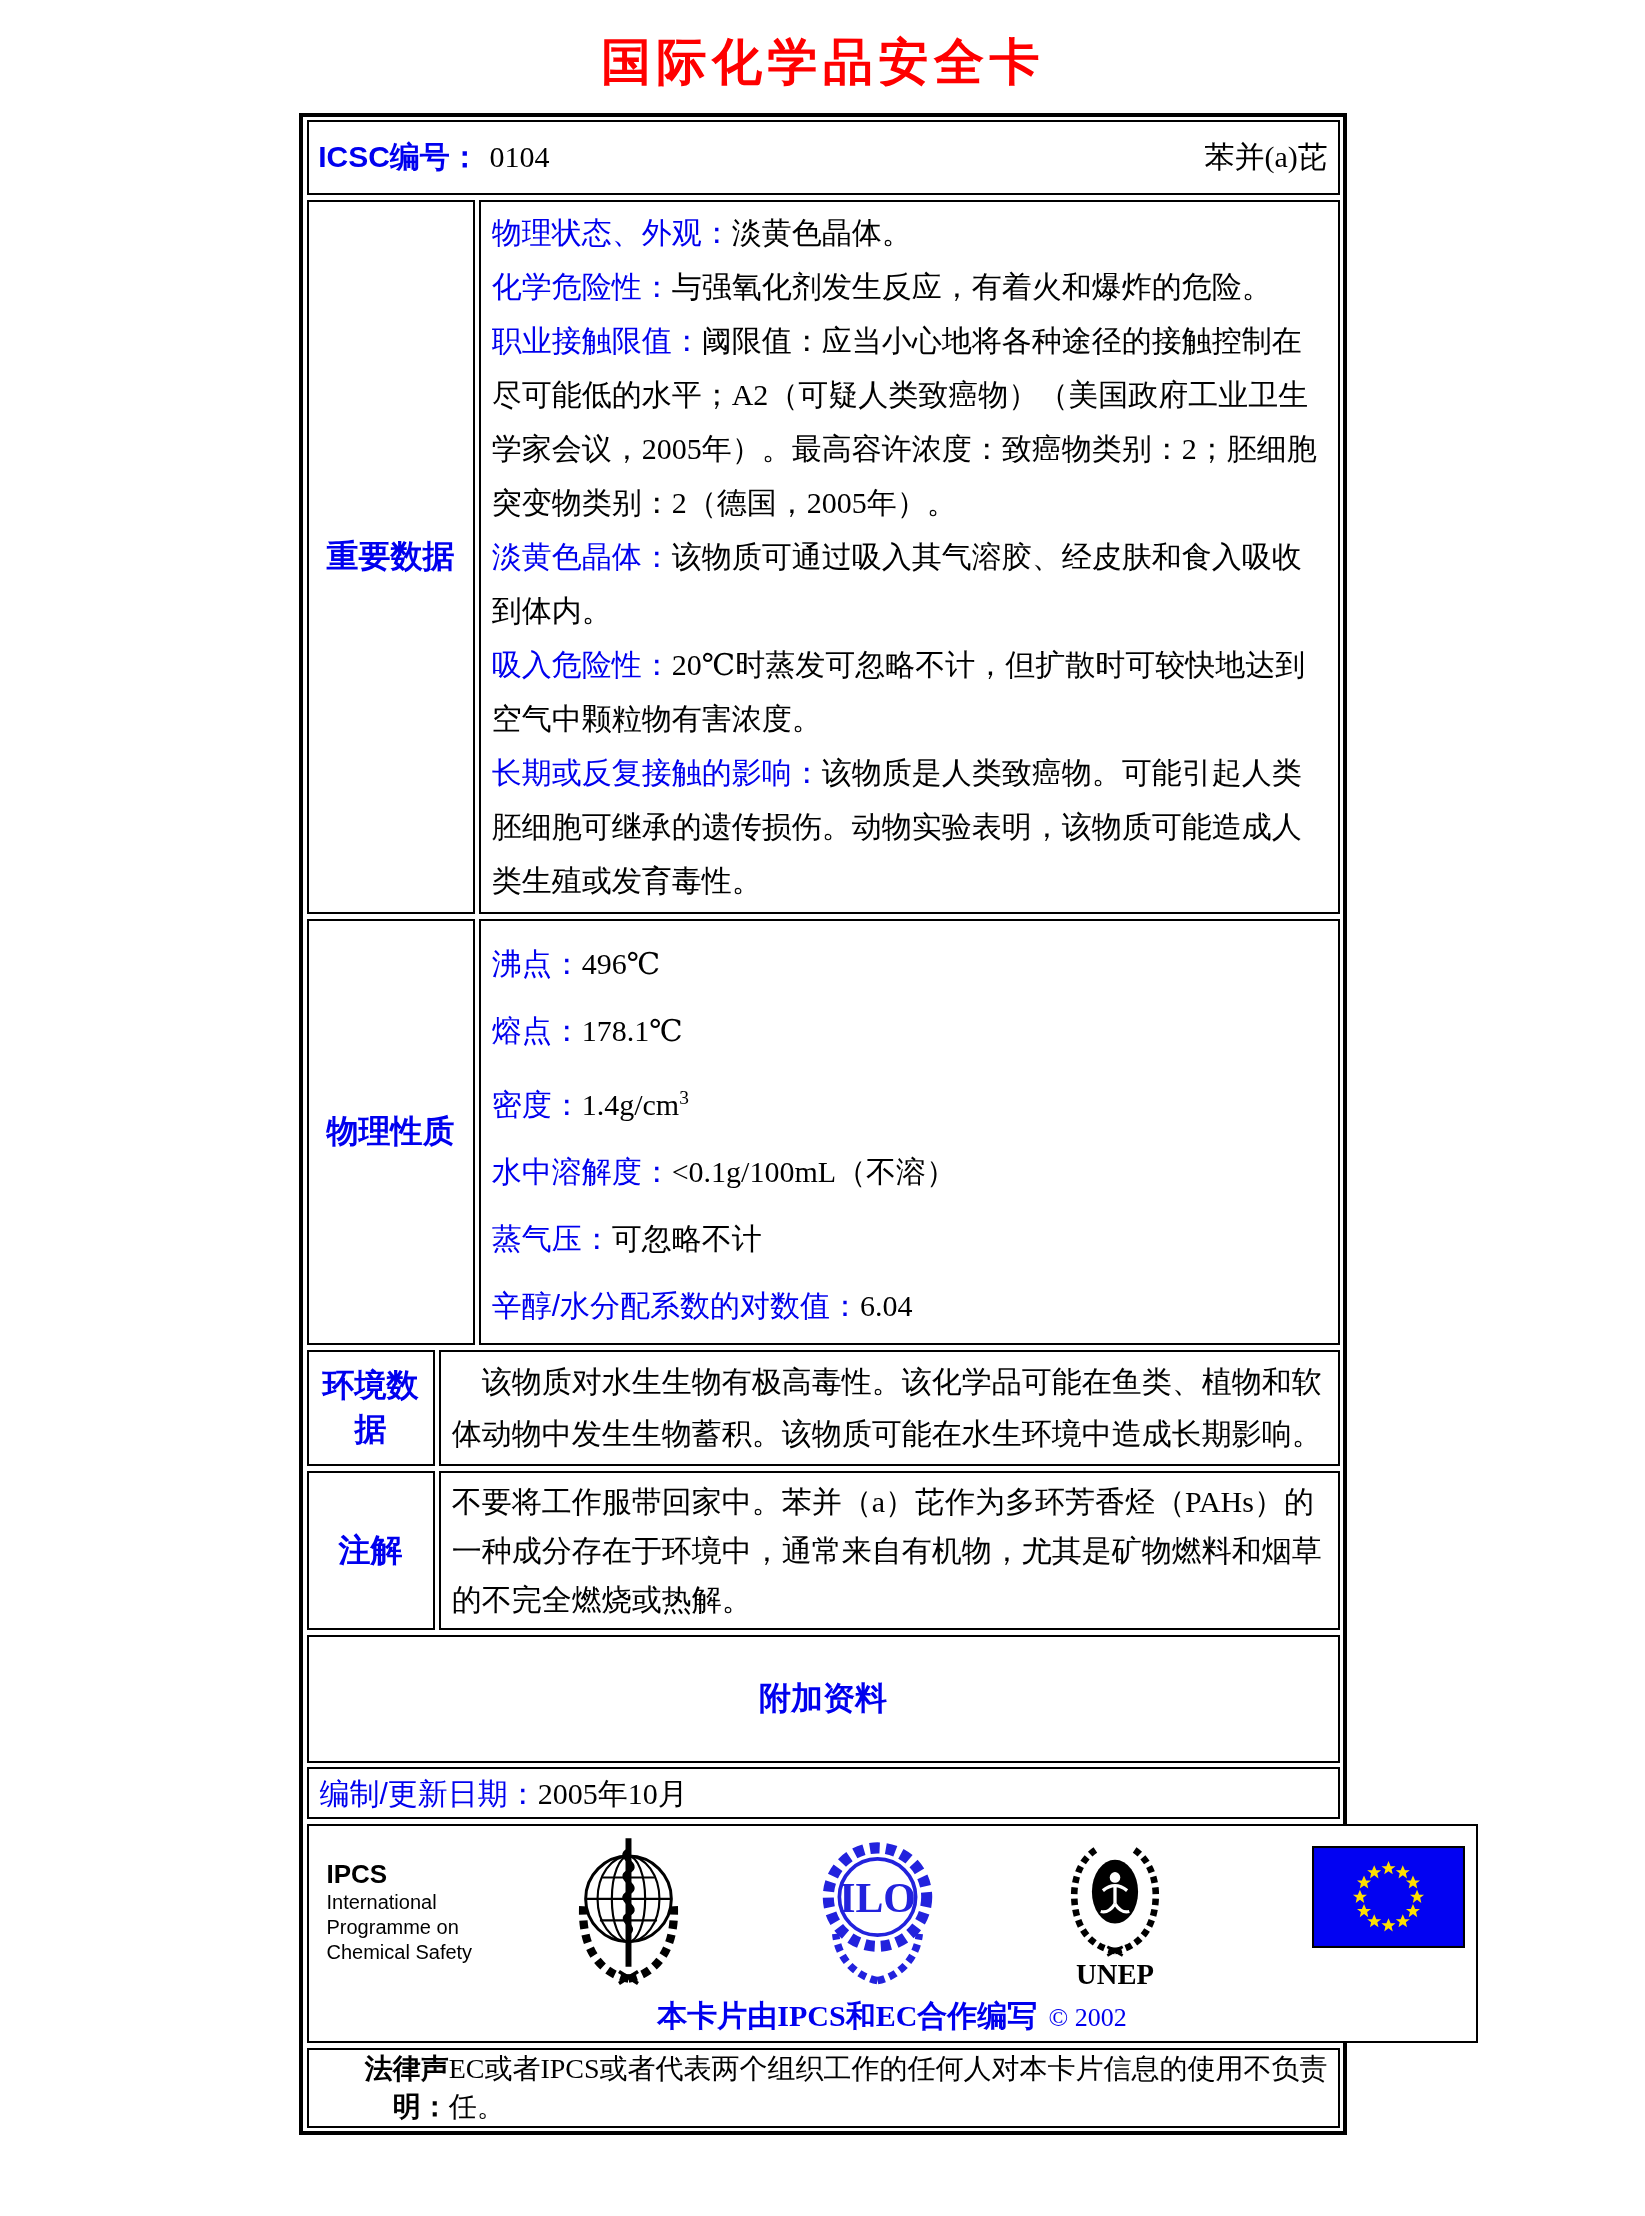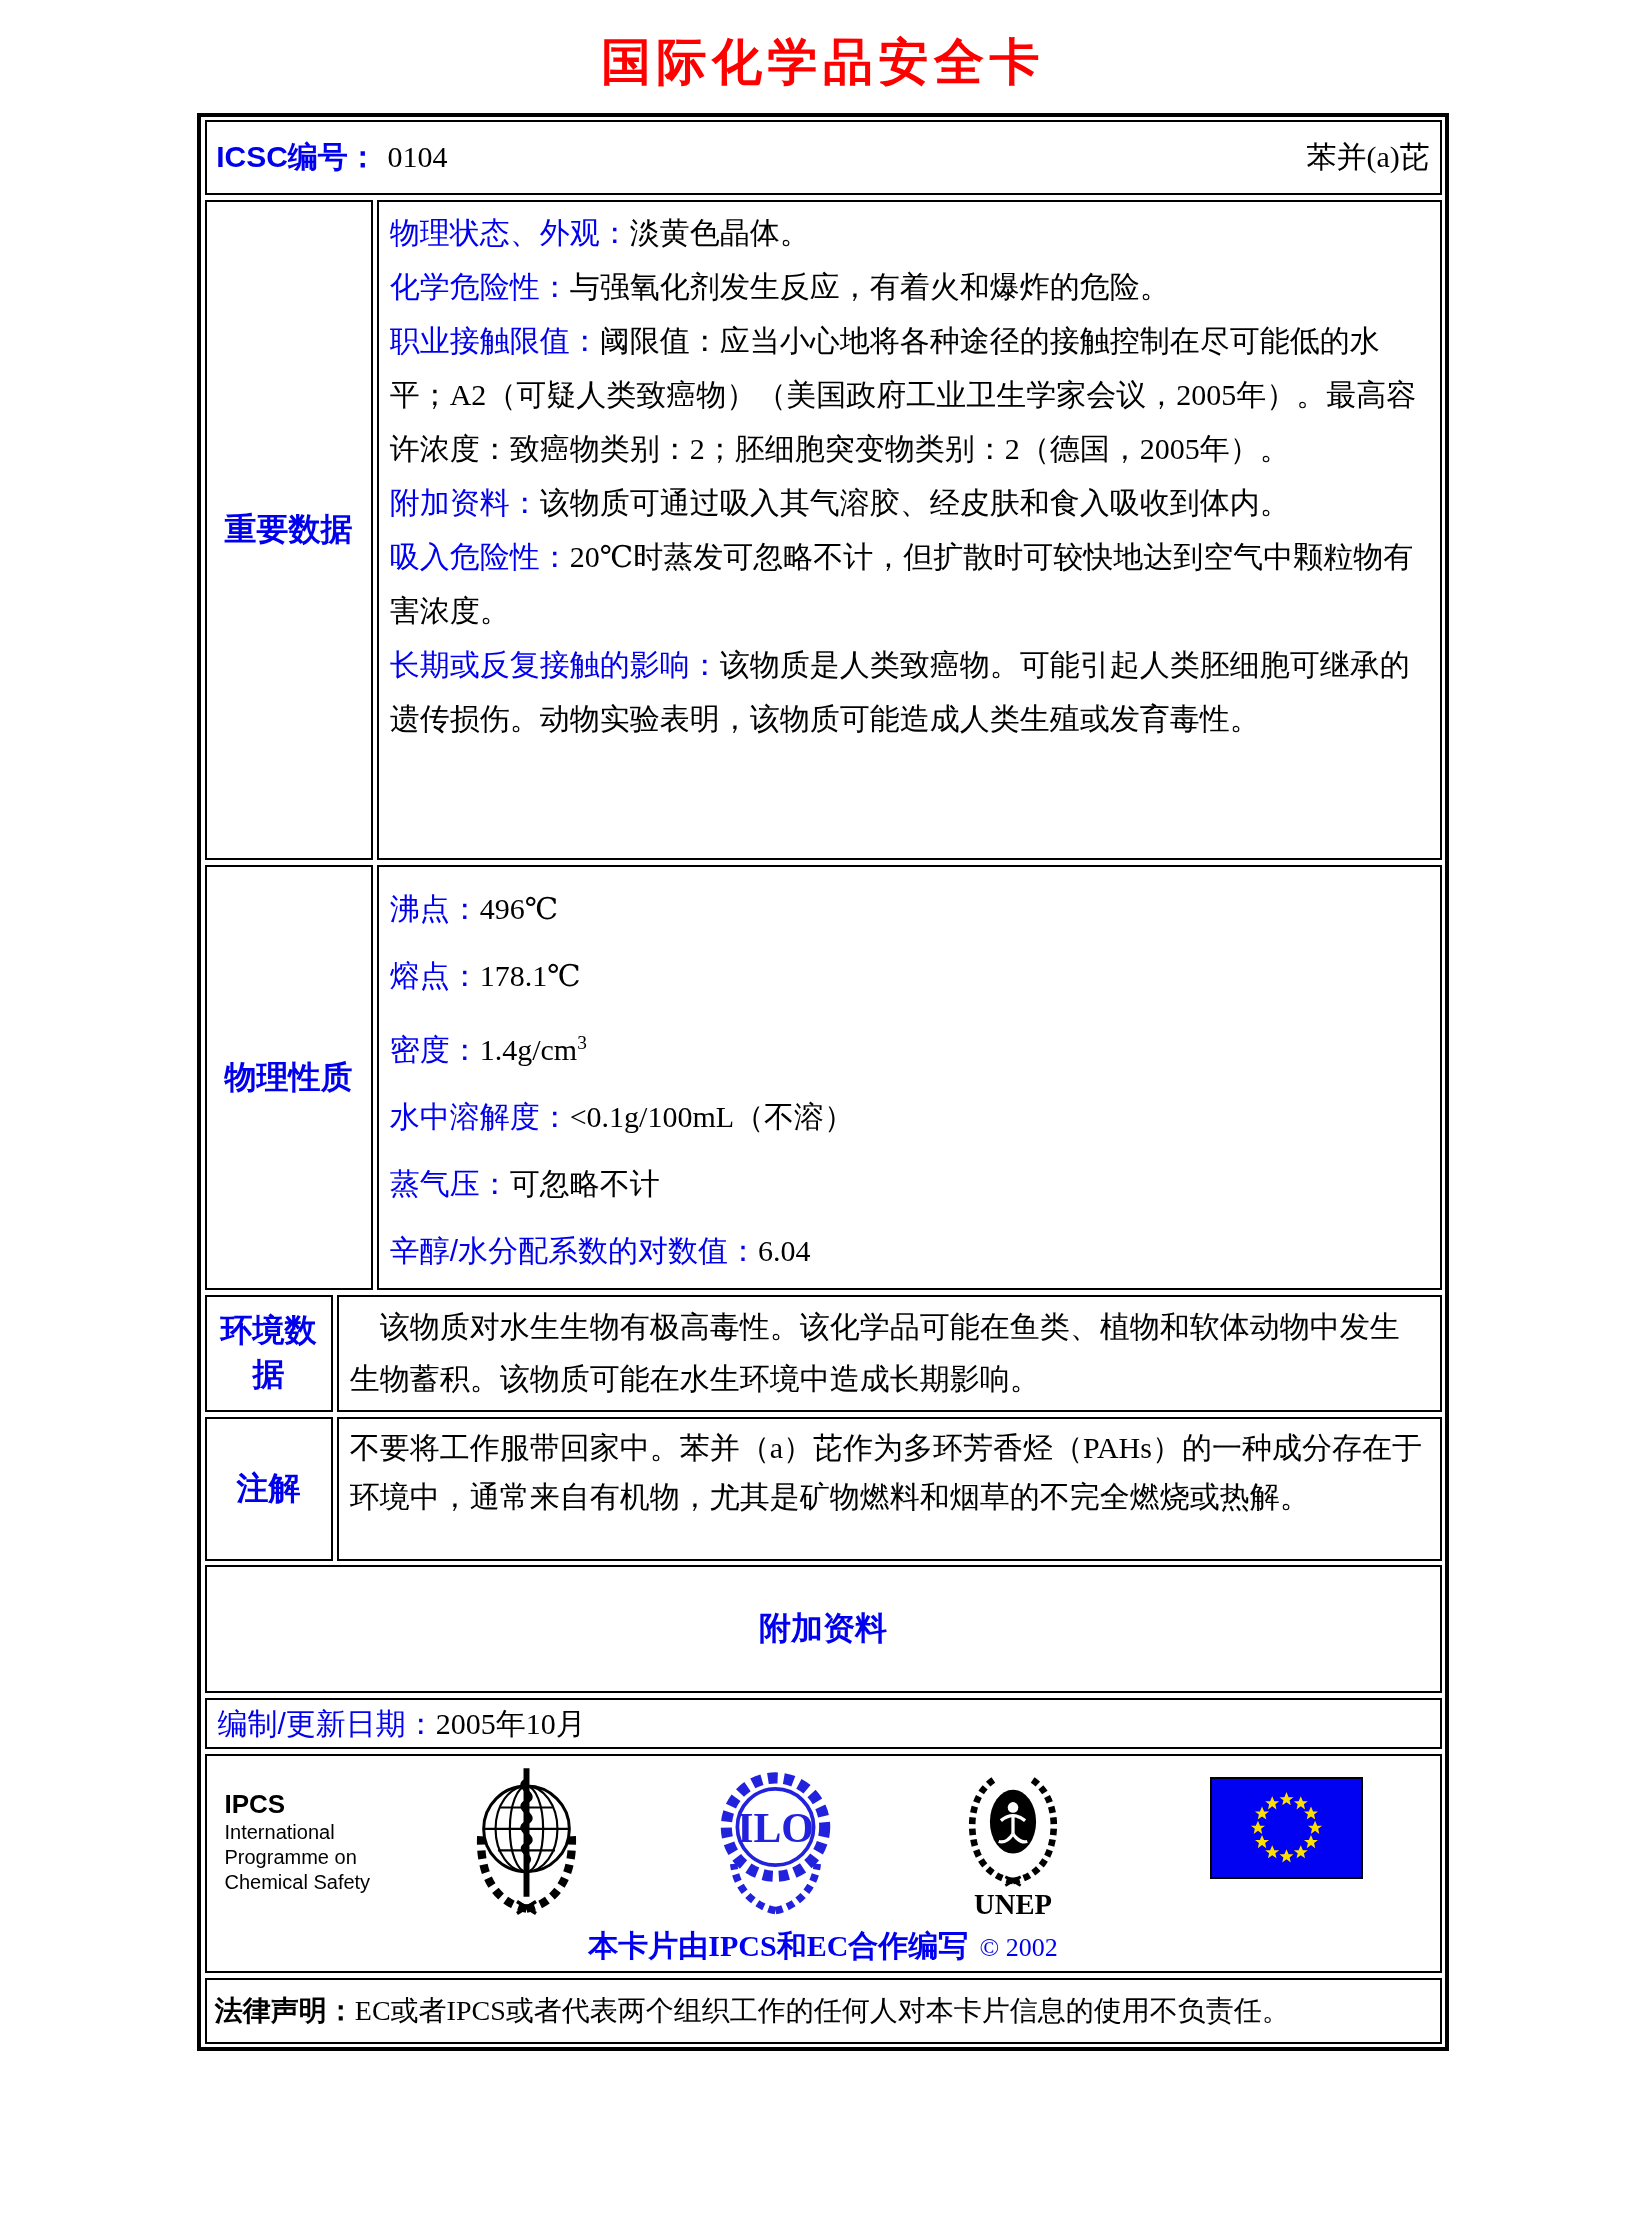--- a/index.html
+++ b/index.html
@@ -11,21 +11,21 @@
   body{
     width:1646px;height:2216px;margin:0;background:#ffffff;color:var(--ink);
     font-family:"Liberation Serif","DejaVu Serif",serif;
   }
   .page-title{
     margin-top:29px;text-align:center;font-size:50px;font-weight:bold;
     color:var(--red);letter-spacing:5.5px;
     font-family:"Liberation Serif","DejaVu Serif",serif;
   }
   .card{
-    width:1252px;margin:16.6px auto 0;border:4.2px solid var(--ink);
+    width:1048px;margin:16.6px auto 0;border:4.2px solid var(--ink);
     padding:3.5px;display:flex;flex-direction:column;gap:4.9px;
   }
   #sections{display:contents;}
   .row{display:flex;gap:4.2px;}
   .cell{border:2.8px solid var(--ink);background:#fff;}
   
   .header-cell{
     flex:1;min-height:75px;display:flex;justify-content:space-between;
     align-items:center;padding:0 9.7px;font-size:30px;
   }
@@ -99,21 +99,21 @@
       <span class="chemical-name">苯并(a)芘</span>
     </div>
   </div>
 
   <div id="sections"><div class="row section-row row-important wide">
         <div class="cell row-label">重要数据</div>
         <div class="cell row-content sec-important">
           <p class="line"><span class="line-label">物理状态、外观：</span><span class="line-text">淡黄色晶体。</span></p>
           <p class="line"><span class="line-label">化学危险性：</span><span class="line-text">与强氧化剂发生反应，有着火和爆炸的危险。</span></p>
           <p class="line"><span class="line-label">职业接触限值：</span><span class="line-text">阈限值：应当小心地将各种途径的接触控制在尽可能低的水平；A2（可疑人类致癌物）（美国政府工业卫生学家会议，2005年）。最高容许浓度：致癌物类别：2；胚细胞突变物类别：2（德国，2005年）。</span></p>
-          <p class="line"><span class="line-label">附加资料：</span><span class="line-text">该物质可通过吸入其气溶胶、经皮肤和食入吸收到体内。</span></p>
+          <p class="line"><span class="line-label">淡黄色晶体：</span><span class="line-text">该物质可通过吸入其气溶胶、经皮肤和食入吸收到体内。</span></p>
           <p class="line"><span class="line-label">吸入危险性：</span><span class="line-text">20℃时蒸发可忽略不计，但扩散时可较快地达到空气中颗粒物有害浓度。</span></p>
           <p class="line"><span class="line-label">长期或反复接触的影响：</span><span class="line-text">该物质是人类致癌物。可能引起人类胚细胞可继承的遗传损伤。动物实验表明，该物质可能造成人类生殖或发育毒性。</span></p>
         </div>
       </div><div class="row section-row row-physical wide">
         <div class="cell row-label">物理性质</div>
         <div class="cell row-content sec-physical">
           <p class="line"><span class="line-label">沸点：</span><span class="line-text">496℃</span></p>
           <p class="line"><span class="line-label">熔点：</span><span class="line-text">178.1℃</span></p>
           <p class="line"><span class="line-label">密度：</span><span class="line-text">1.4g/cm</span><sup>3</sup></p>
           <p class="line"><span class="line-label">水中溶解度：</span><span class="line-text">&lt;0.1g/100mL（不溶）</span></p>

